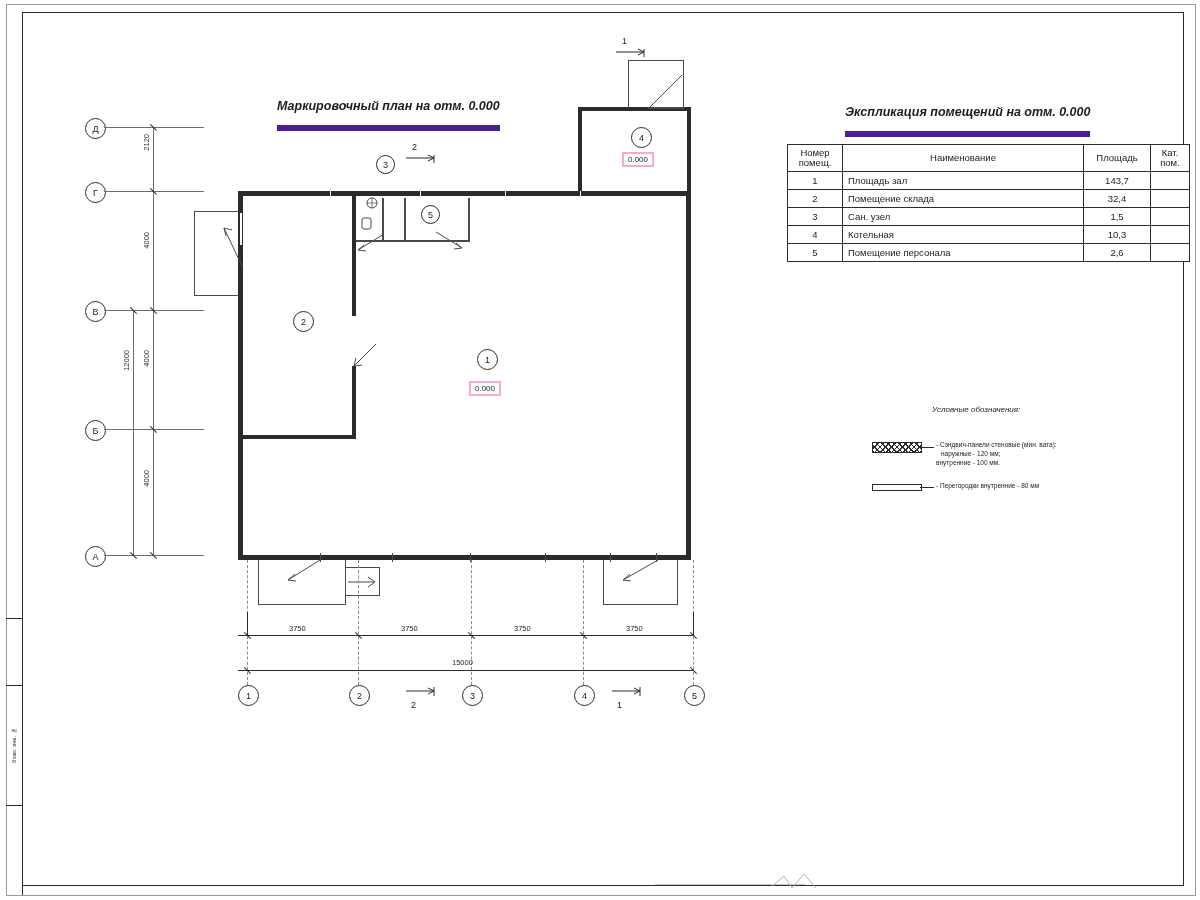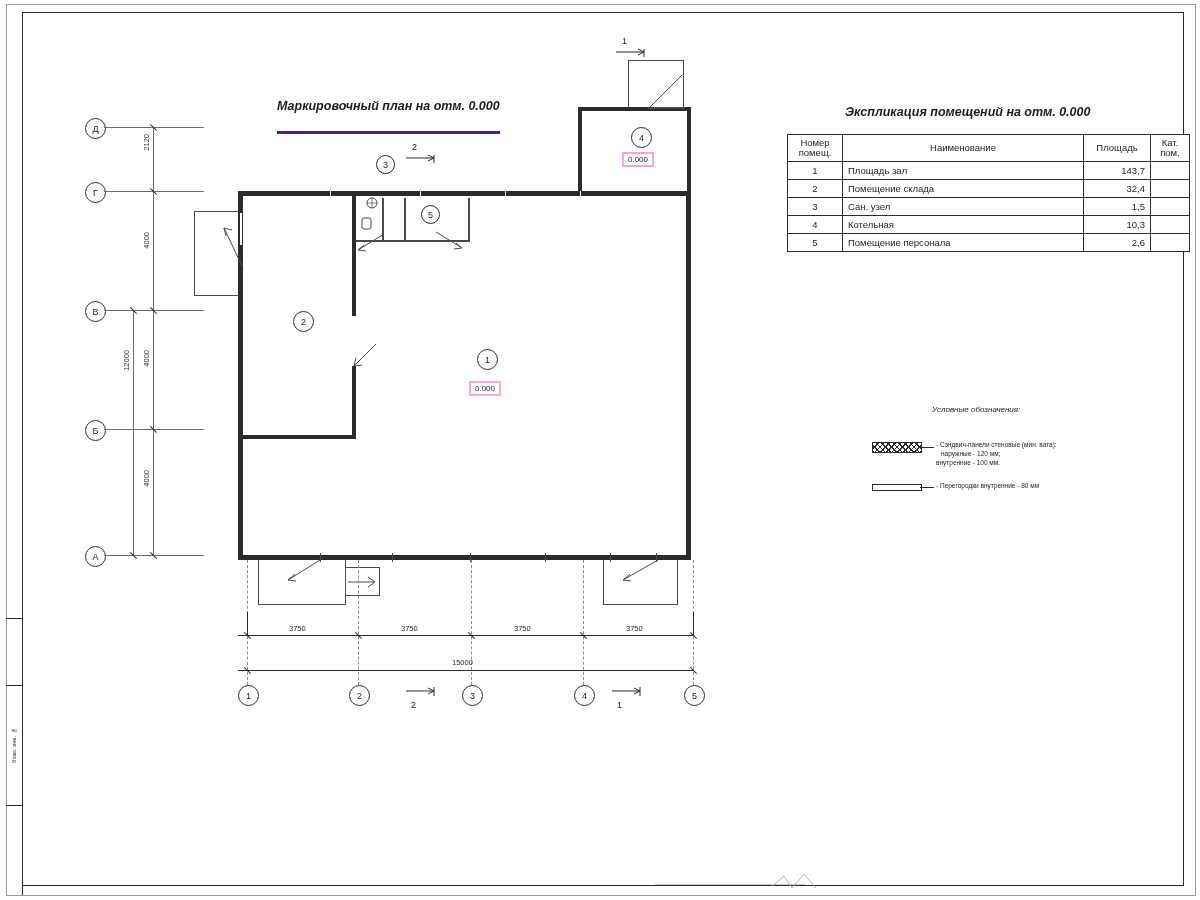--- a/index.html
+++ b/index.html
@@ -15,21 +15,21 @@
   .stamp-col .c2{top:66px;height:120px;}
   .stamp-col .c3{top:186px;height:90px;border-bottom:none;}
   .vtext{
     position:absolute;left:0;top:0;width:16px;height:120px;
     writing-mode:vertical-rl;transform:rotate(180deg);
     font-size:5px;color:#2b2b2b;display:flex;align-items:center;justify-content:center;
     letter-spacing:.3px;white-space:nowrap;
   }
 
   .ttl{position:absolute;font-style:italic;font-weight:bold;font-size:12.5px;color:#1d1d1d;white-space:nowrap;}
-  .ttl.u{border-bottom:3px solid #4c1d95;padding-bottom:18px;}
+  .ttl.u{border-bottom:6px solid #4c1d95;padding-bottom:12px;}
 
   
   .wall{position:absolute;background:#2b2b2b;}
   .thin{position:absolute;background:#4a4a4a;}
   .hline{position:absolute;height:1px;background:#6f6f6f;}
   .vline{position:absolute;width:1px;background:#6f6f6f;}
   .dash-v{position:absolute;width:0;border-left:1px dashed #8a8a8a;}
 
   .circ{
     position:absolute;border:1px solid #2b2b2b;border-radius:50%;
@@ -48,21 +48,21 @@
   .dimtxt.vert{writing-mode:vertical-rl;transform:rotate(180deg);}
 
   .tick{position:absolute;width:9px;height:1px;background:#2b2b2b;transform:rotate(45deg);}
 
   
   .tbl{position:absolute;border-collapse:collapse;font-size:9.5px;color:#1d1d1d;background:#fff;}
   .tbl td,.tbl th{border:1px solid #2b2b2b;padding:3px 5px;font-weight:normal;}
   .tbl th{text-align:center;font-size:9.5px;line-height:1.05;}
   .c-num{width:44px;text-align:center;}
   .c-name{width:230px;text-align:left;}
-  .c-area{width:56px;text-align:right;}
+  .c-area{width:56px;text-align:center;}
   .c-kat{width:28px;text-align:center;}
 
   
   .leg-title{position:absolute;font-style:italic;font-size:8px;color:#1d1d1d;}
   .leg-swatch-hatch{
     position:absolute;height:9px;border:1px solid #2b2b2b;
     background:
       repeating-linear-gradient(45deg,#2b2b2b 0 1px,transparent 1px 4px),
       repeating-linear-gradient(-45deg,#2b2b2b 0 1px,transparent 1px 4px);
   }
@@ -252,21 +252,21 @@
   <div class="tick" style="left:689px;top:670px;"></div>
   <div class="vline" style="left:247px;top:612px;height:23px;background:#2b2b2b;"></div>
   <div class="vline" style="left:693px;top:612px;height:23px;background:#2b2b2b;"></div>
 
   <div class="dimtxt" style="left:289px;top:624px;">3750</div>
   <div class="dimtxt" style="left:401px;top:624px;">3750</div>
   <div class="dimtxt" style="left:514px;top:624px;">3750</div>
   <div class="dimtxt" style="left:626px;top:624px;">3750</div>
   <div class="dimtxt" style="left:452px;top:658px;">15000</div>
 
-  <table class="tbl" style="left:787px;top:134px;">
+  <table class="tbl" style="left:787px;top:144px;">
     <thead>
       <tr>
         <th class="c-num">Номер помещ.</th>
         <th class="c-name">Наименование</th>
         <th class="c-area">Площадь</th>
         <th class="c-kat">Кат. пом.</th>
       </tr>
     </thead>
     <tbody>
       <tr>

